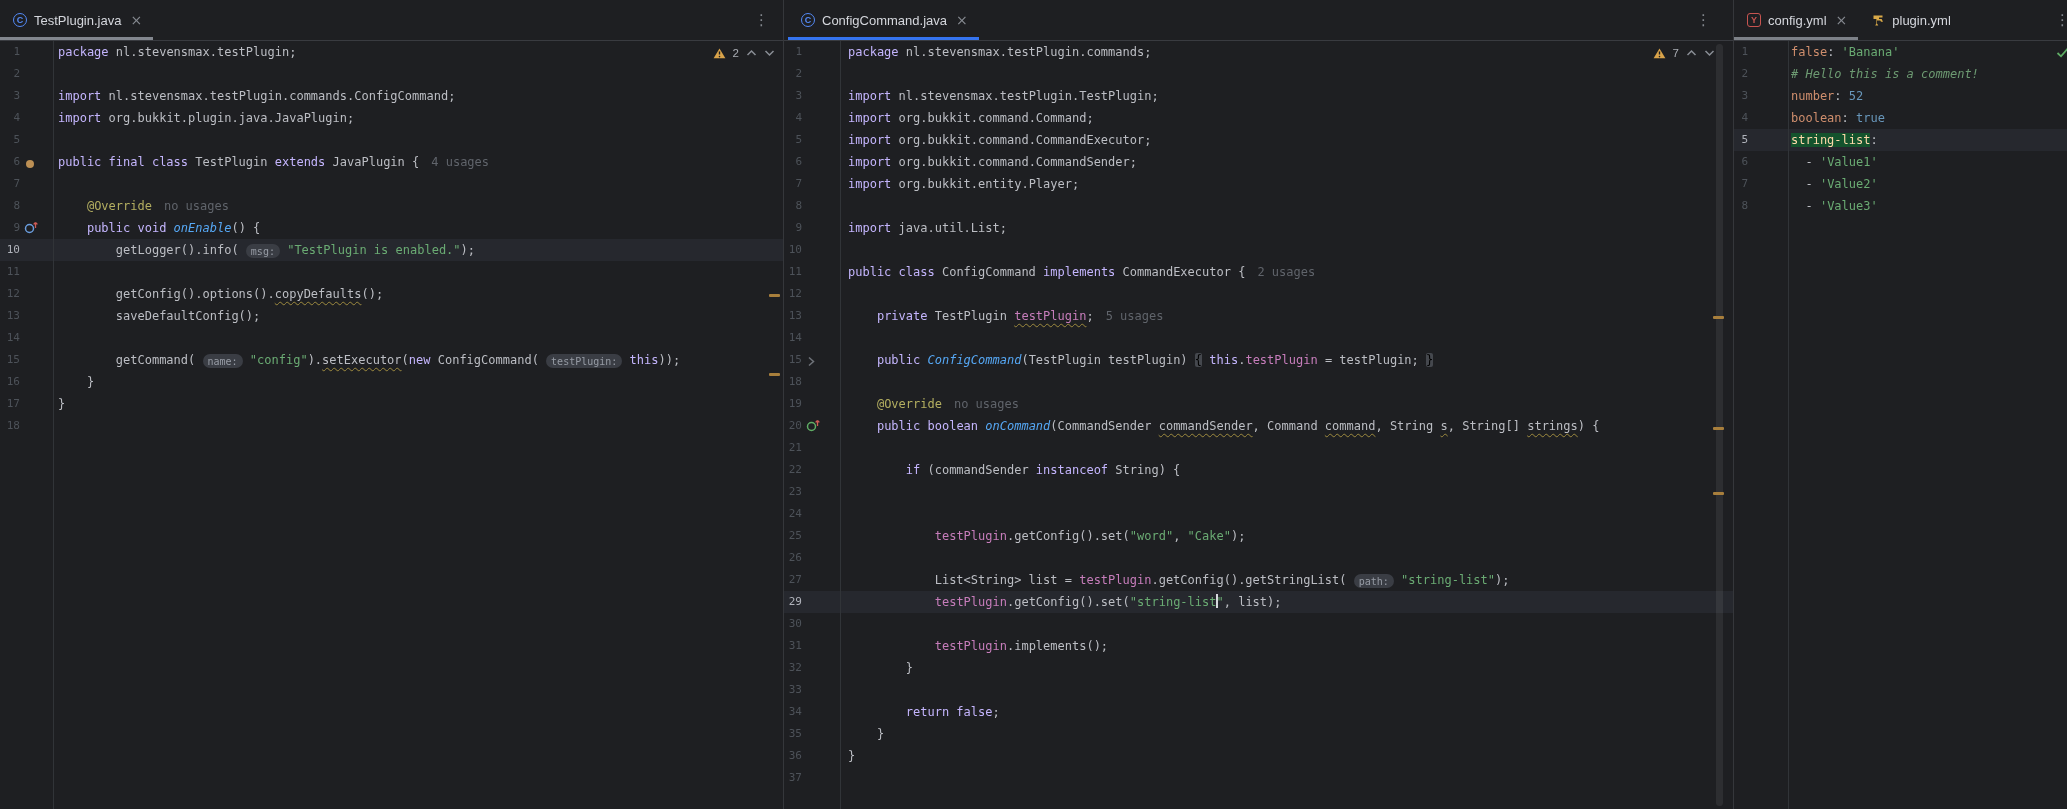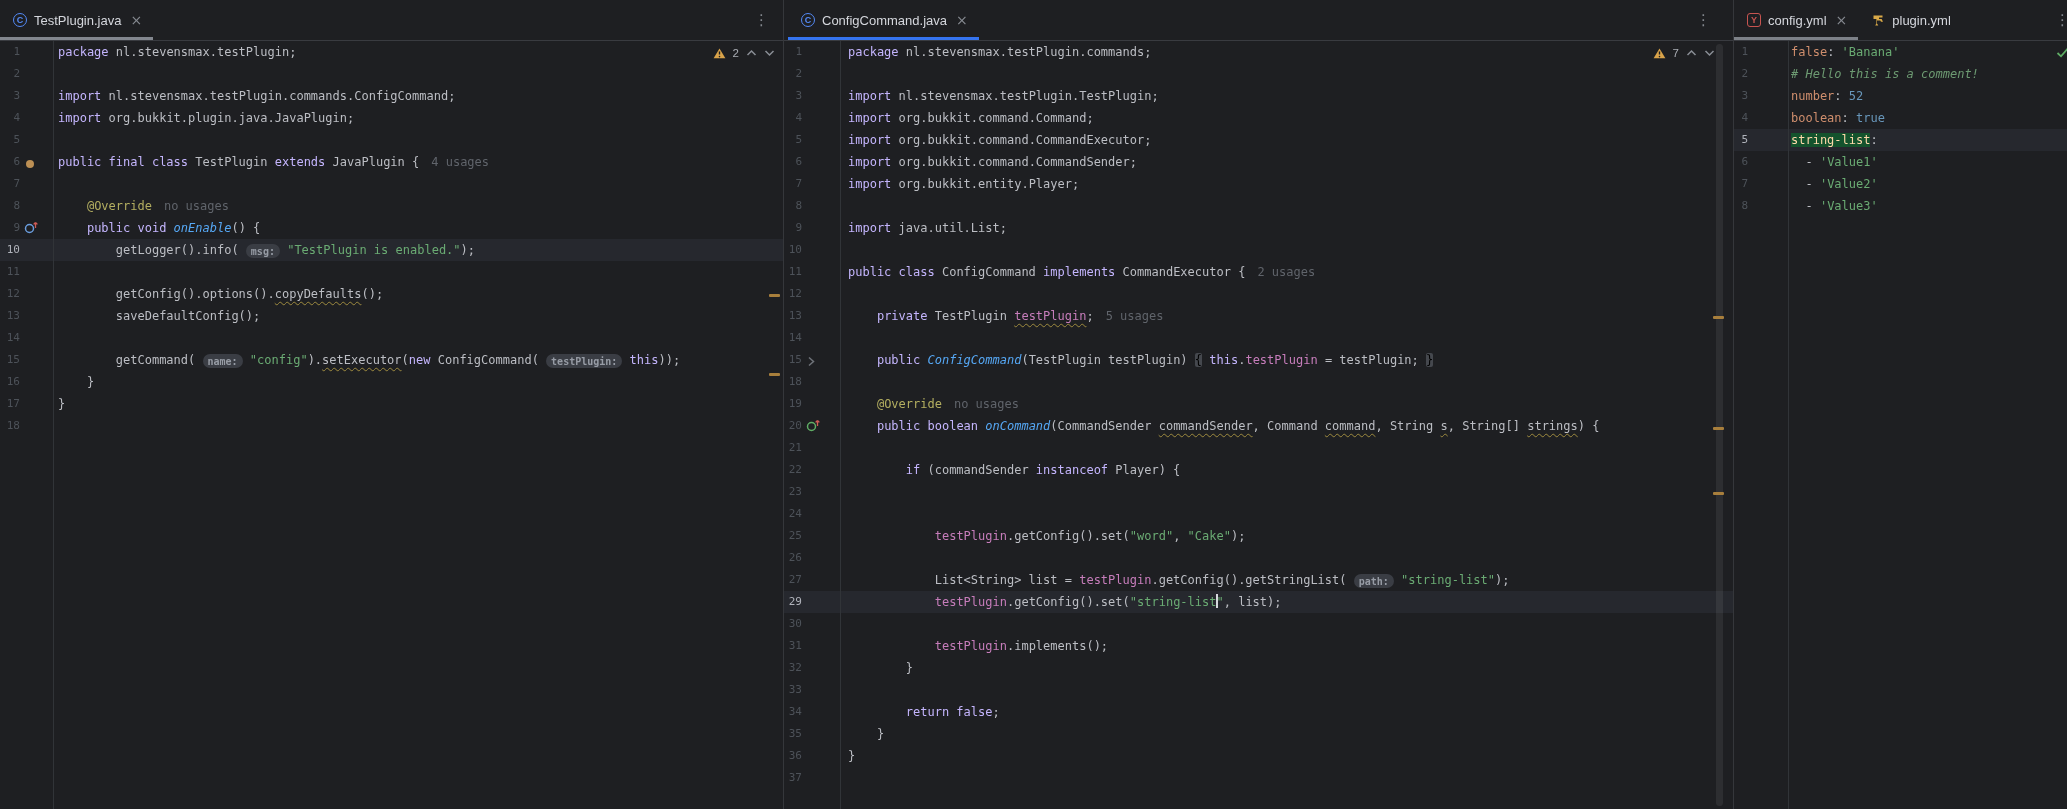--- a/index.html
+++ b/index.html
@@ -35,21 +35,21 @@
   .row{position:relative;height:22px;white-space:pre;font:12px "DejaVu Sans Mono",monospace;line-height:22px;}
   .row.hl{background:#26282e;}
   .ln{position:absolute;left:0;top:0;width:var(--lnw);text-align:right;font-size:11px;color:#4d5259;}
   .row.hl .ln{color:#b0b3bb;}
   .gi{position:absolute;left:var(--icox);top:3px;width:15px;height:15px;}
   .txt{position:absolute;left:var(--code);top:0;}
 
   .d{color:#bcbec4;} .k{color:#c4b5fd;} .s{color:#6aab73;} .m{color:#56a8f5;font-style:italic;}
   .f{color:#c77dbb;} .a{color:#b3ae60;} .nb{color:#6897bb;} .ky{color:#cf8e6d;}
   .cm{color:#6d9a72;font-style:italic;}
-  .pl{background:#3a3d44;color:#979ca5;border-radius:8px;padding:1.5px 5px;font-size:10px;font-weight:bold;}
+  .pl{background:#3a3d44;color:#979ca5;border-radius:8px;padding:1.5px 5px;font-size:10px;}
   .us{color:#60646b;font-size:12px;margin-left:12px;}
   .w{text-decoration:underline;text-decoration-style:wavy;text-decoration-color:#9d8a3f;
      text-decoration-thickness:1px;text-underline-offset:3px;margin-top:36px;}
   .sel{background:#14532d;color:#ffd9ab;}
   .fold{background:#45484e;border-radius:2px;}
   .caret{display:inline-block;width:2px;height:14px;background:#d6d8dd;vertical-align:-2px;margin-right:-2px;}
 
   .stripe-mark{position:absolute;right:3px;width:11px;height:3px;background:#a87f3c;border-radius:1px;z-index:6;}
   #pane-center .stripe-mark{right:9px;}
   .vscroll{position:absolute;right:10px;top:44px;bottom:3px;width:7px;background:rgba(255,255,255,0.07);border-radius:4px;z-index:4;}
@@ -152,21 +152,21 @@
       <div class="row"><span class="ln">15</span><span class="gi"><svg width="10" height="12">
             <path d="M3 2.5l4.5 4L3 10.5" stroke="#6f737a" stroke-width="1.5" fill="none"></path>
           </svg></span><span class="txt"><span class="d">    </span><span class="k">public</span><span class="m"> ConfigCommand</span><span class="d">(TestPlugin testPlugin) </span><span class="fold">{</span><span class="d"> </span><span class="k">this</span><span class="d">.</span><span class="f">testPlugin</span><span class="d"> = testPlugin; </span><span class="fold">}</span></span></div>
       <div class="row"><span class="ln">18</span><span class="txt"></span></div>
       <div class="row"><span class="ln">19</span><span class="txt"><span class="d">    </span><span class="a">@Override</span><span class="us">no usages</span></span></div>
       <div class="row"><span class="ln">20</span><span class="gi"><svg width="15" height="15">
             <circle cx="5.5" cy="8.5" r="4" fill="none" stroke="#5fad65" stroke-width="1.5"></circle>
             <path d="M11.5 8V2.5 M11.5 2.5 9.6 4.4 M11.5 2.5 13.4 4.4" stroke="#cf5b56" stroke-width="1.3" fill="none"></path>
           </svg></span><span class="txt"><span class="d">    </span><span class="k">public boolean</span><span class="m"> onCommand</span><span class="d">(CommandSender </span><span class="d w">commandSender</span><span class="d">, Command </span><span class="d w">command</span><span class="d">, String </span><span class="d w">s</span><span class="d">, String[] </span><span class="d w">strings</span><span class="d">) {</span></span></div>
       <div class="row"><span class="ln">21</span><span class="txt"></span></div>
-      <div class="row"><span class="ln">22</span><span class="txt"><span class="d">        </span><span class="k">if</span><span class="d"> (commandSender </span><span class="k">instanceof</span><span class="d"> Player) {</span></span></div>
+      <div class="row"><span class="ln">22</span><span class="txt"><span class="d">        </span><span class="k">if</span><span class="d"> (commandSender </span><span class="k">instanceof</span><span class="d"> String) {</span></span></div>
       <div class="row"><span class="ln">23</span></div>
       <div class="row"><span class="ln">24</span><span class="txt"></span></div>
       <div class="row"><span class="ln">25</span><span class="txt"><span class="d">            </span><span class="f">testPlugin</span><span class="d">.getConfig().set(</span><span class="s">"word"</span><span class="d">, </span><span class="s">"Cake"</span><span class="d">);</span></span></div>
       <div class="row"><span class="ln">26</span><span class="txt"></span></div>
       <div class="row"><span class="ln">27</span><span class="txt"><span class="d">            List&lt;String&gt; list = </span><span class="f">testPlugin</span><span class="d">.getConfig().getStringList( </span><span class="pl">path:</span><span class="d"> </span><span class="s">"string-list"</span><span class="d">);</span></span></div>
       <div class="row hl"><span class="ln">29</span><span class="txt"><span class="d">            </span><span class="f">testPlugin</span><span class="d">.getConfig().set(</span><span class="s">"string-list</span><span class="caret"></span><span class="s">"</span><span class="d">, list);</span></span></div>
       <div class="row"><span class="ln">30</span><span class="txt"></span></div>
       <div class="row"><span class="ln">31</span><span class="txt"><span class="d">            </span><span class="f">testPlugin</span><span class="d">.implements();</span></span></div>
       <div class="row"><span class="ln">32</span><span class="txt"><span class="d">        }</span></span></div>
       <div class="row"><span class="ln">33</span><span class="txt"></span></div>

